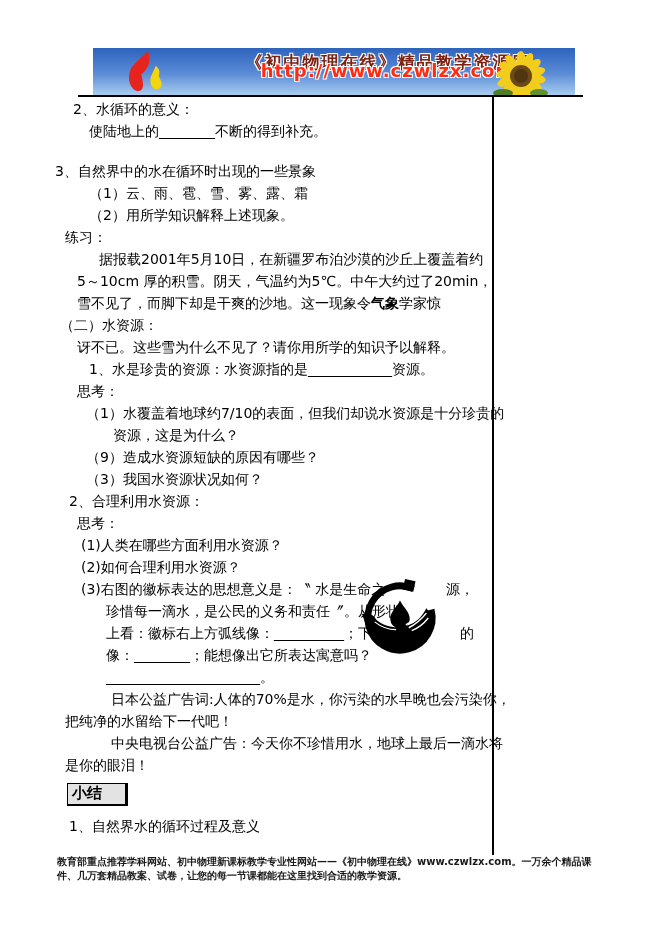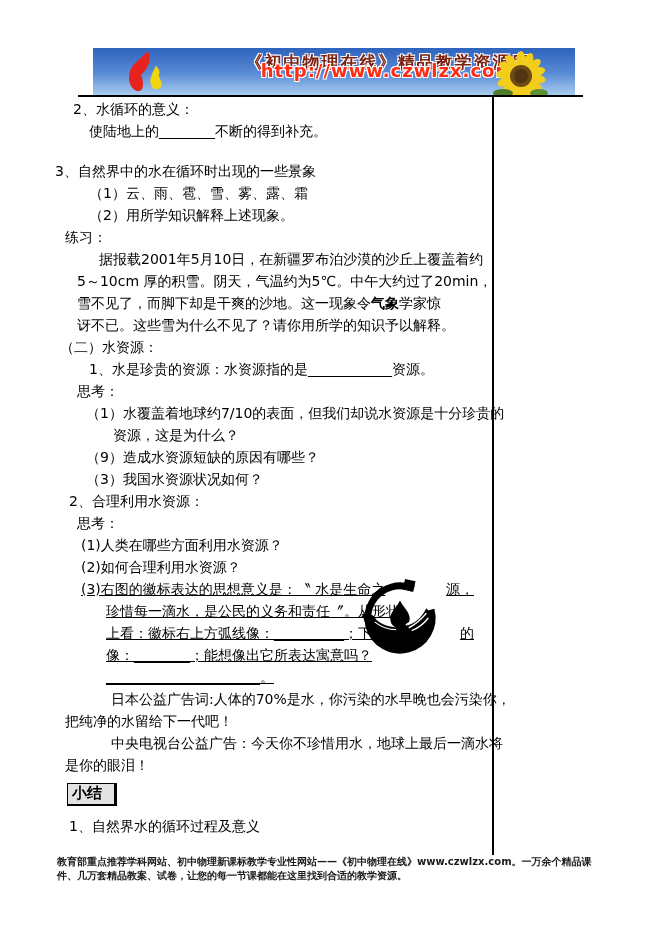--- a/index.html
+++ b/index.html
@@ -28,25 +28,25 @@
   .ln{margin:0;white-space:nowrap;}
   .gap-top{margin-top:18px;}
   .mL5{margin-left:5px}.mL10{margin-left:10px}.mL14{margin-left:14px}.mL16{margin-left:34px}
   .mL18{margin-left:18px}.mL20{}.mL22{margin-left:22px}.mL26{margin-left:26px}
   .mL31{margin-left:31px}.mL34{margin-left:34px}.mL44{margin-left:44px}.mL51{margin-left:51px}
   .mL56{margin-left:56px}.mL58{margin-left:58px}
   .flexline{display:flex;}
   .push{margin-left:auto;}
 
   
-  .emblem-para{position:relative;padding-right:12px;text-decoration:underline;}
+  .emblem-para{position:relative;padding-right:12px;}
   .emblem{position:absolute;left:306px;top:1px;width:78px;height:78px;}
 
   
-  .summary-box{display:block;width:fit-content;margin:7px 0 0 12px;padding:0 12px 1px 4px;
+  .summary-box{display:block;width:fit-content;margin:7px 0 0 12px;padding:0 23px 1px 4px;
           background:#e3e3e3;border:1px solid #000;border-right-width:3px;border-bottom-width:2px;
           font-weight:bold;font-size:15px;line-height:19px;}
   .summary-line{margin-top:9px;}
 
   
   .footer{position:absolute;left:57px;top:855px;width:556px;font-size:10px;font-weight:bold;
           line-height:14px;color:#1a1a1a;}
 </style>
 </head>
 <body>
@@ -94,22 +94,22 @@
   <div class="content">
     <p class="ln mL18">2、水循环的意义：</p>
     <p class="ln mL34">使陆地上的________不断的得到补充。</p>
     <p class="ln mL20 gap-top">3、自然界中的水在循环时出现的一些景象</p>
     <p class="ln mL34">（1）云、雨、雹、雪、雾、露、霜</p>
     <p class="ln mL34">（2）用所学知识解释上述现象。</p>
     <p class="ln mL10">练习：</p>
     <p class="ln mL44">据报载2001年5月10日，在新疆罗布泊沙漠的沙丘上覆盖着约</p>
     <p class="ln mL22">5～10cm 厚的积雪。阴天，气温约为5℃。中午大约过了20min，</p>
     <p class="ln mL22"><span>雪不见了，而脚下却是干爽的沙地。这一现象令</span><b>气象</b><span>学家惊</span></p>
+    <p class="ln mL5">（二）水资源：</p>
     <p class="ln mL22">讶不已。这些雪为什么不见了？请你用所学的知识予以解释。</p>
-    <p class="ln mL5">（二）水资源：</p>
     <p class="ln mL16">1、水是珍贵的资源：水资源指的是____________资源。</p>
     <p class="ln mL22">思考：</p>
     <p class="ln mL31">（1）水覆盖着地球约7/10的表面，但我们却说水资源是十分珍贵的</p>
     <p class="ln mL58">资源，这是为什么？</p>
     <p class="ln mL31">（9）造成水资源短缺的原因有哪些？</p>
     <p class="ln mL31">（3）我国水资源状况如何？</p>
     <p class="ln mL14">2、合理利用水资源：</p>
     <p class="ln mL22">思考：</p>
     <p class="ln mL26">(1)人类在哪些方面利用水资源？</p>
     <p class="ln mL26">(2)如何合理利用水资源？</p>

